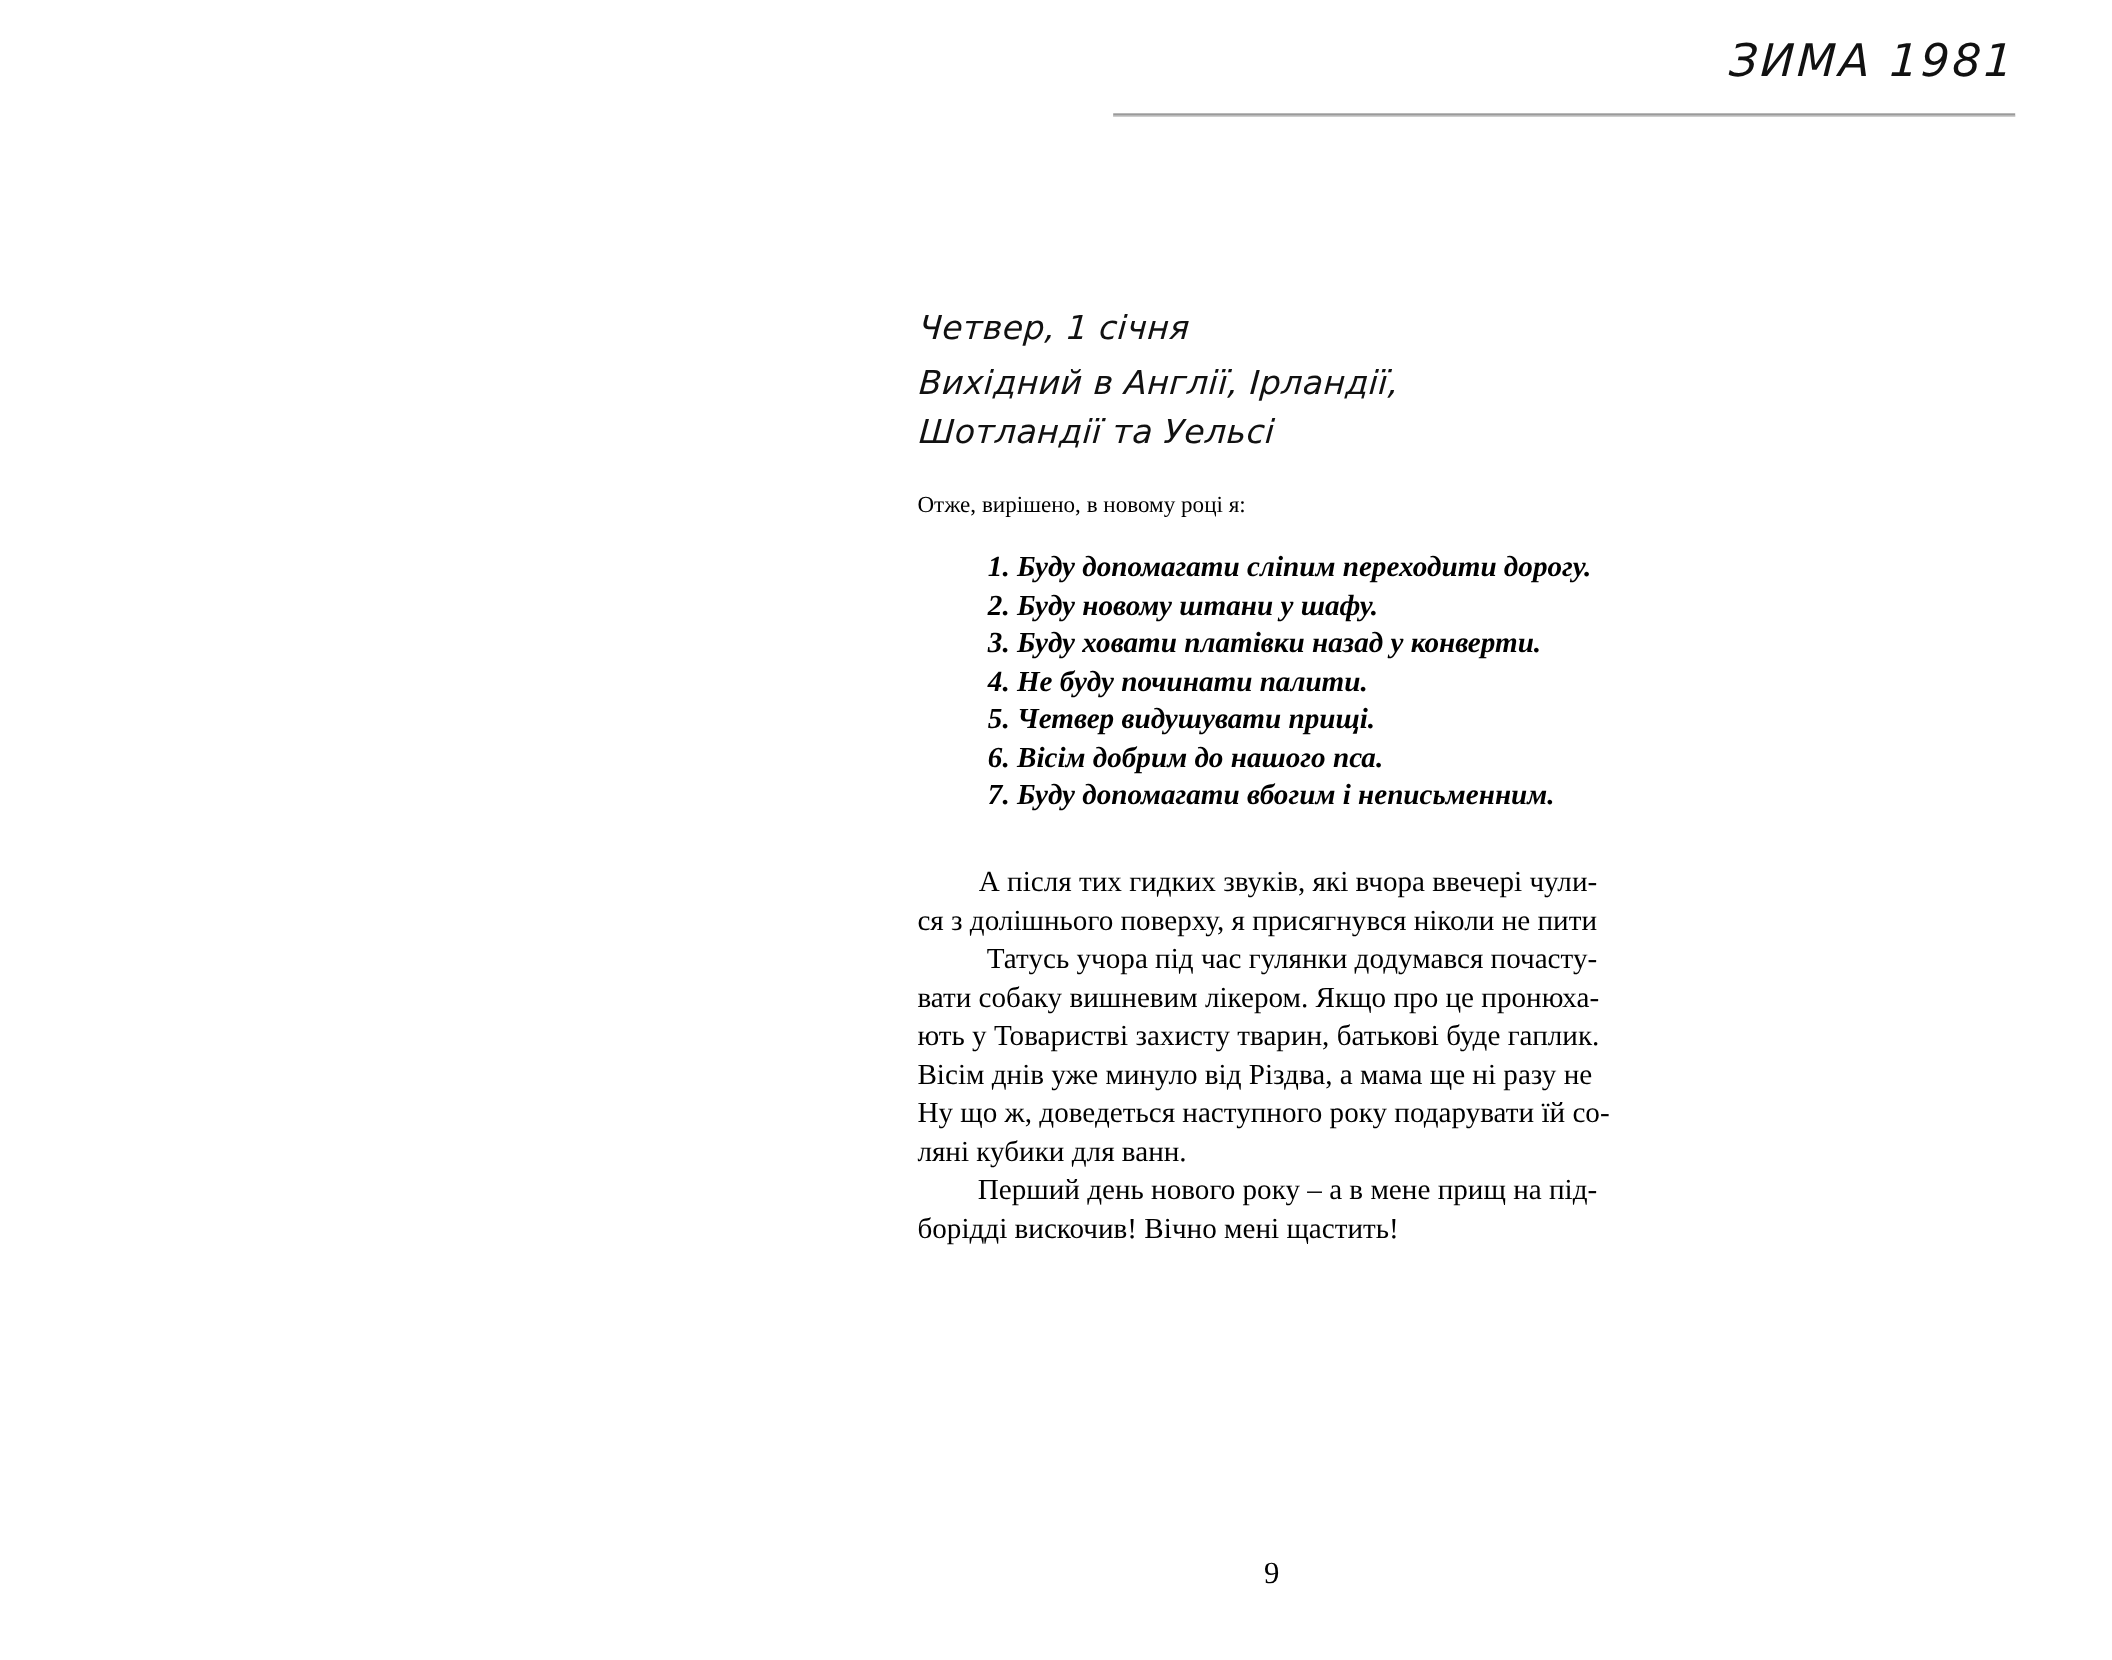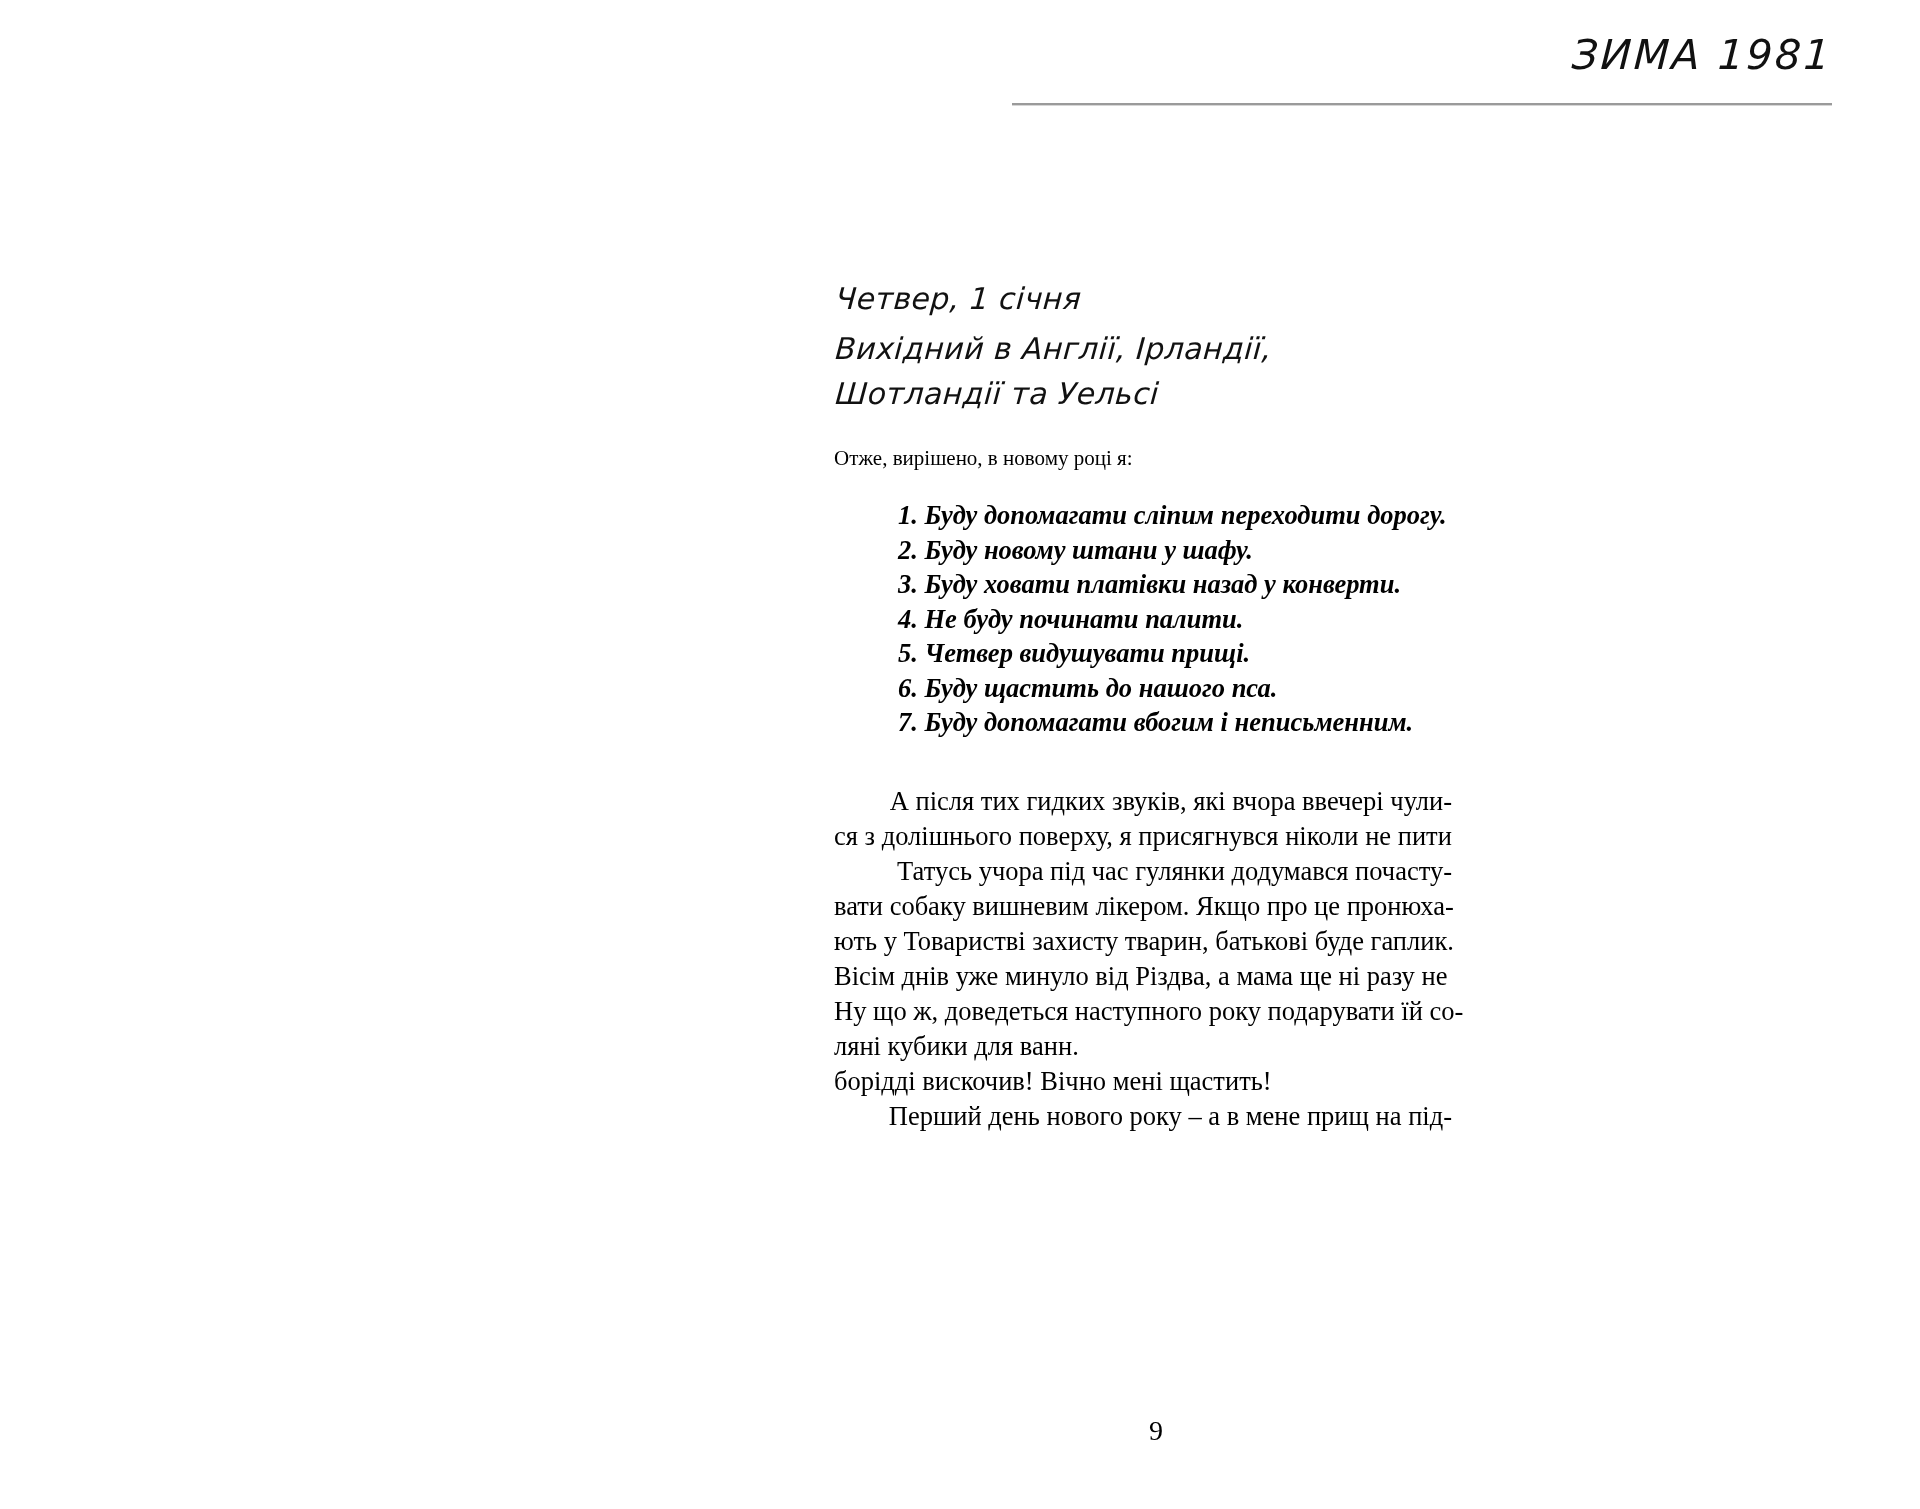--- a/index.html
+++ b/index.html
@@ -184,21 +184,21 @@
       <li>
         <span class="num">4.</span>
         <span>Не буду починати палити.</span>
       </li>
       <li>
         <span class="num">5.</span>
         <span>Четвер видушувати прищі.</span>
       </li>
       <li>
         <span class="num">6.</span>
-        <span>Буду щастить до нашого пса.</span>
+        <span>Вісім добрим до нашого пса.</span>
       </li>
       <li>
         <span class="num">7.</span>
         <span>Буду допомагати вбогим і неписьменним.</span>
       </li>
     </ol>
 
     <div class="body-paragraphs">
 
       <p class="para">
@@ -215,25 +215,25 @@
             <span>Татусь учора під час гулянки додумався почасту-</span>
           </span>
         <span class="pline">вати собаку вишневим лікером. Якщо про це пронюха-</span>
         <span class="pline">ють у Товаристві захисту тварин, батькові буде гаплик.</span>
         <span class="pline">Вісім днів уже минуло від Різдва, а мама ще ні разу не</span>
         <span class="pline">Ну що ж, доведеться наступного року подарувати їй со-</span>
         <span class="pline">ляні кубики для ванн.</span>
       </p>
 
       <p class="para">
-        <span class="pline">борідді вискочив! Вічно мені щастить!</span>
         <span class="pline justify">
             <span class="indent"></span>
             <span>Перший день нового року – а в мене прищ на під-</span>
           </span>
+        <span class="pline">борідді вискочив! Вічно мені щастить!</span>
       </p>
 
     </div>
   </div>
 
   <div id="folio">
     <span class="folio-number">9</span>
   </div>
 
 </div>

